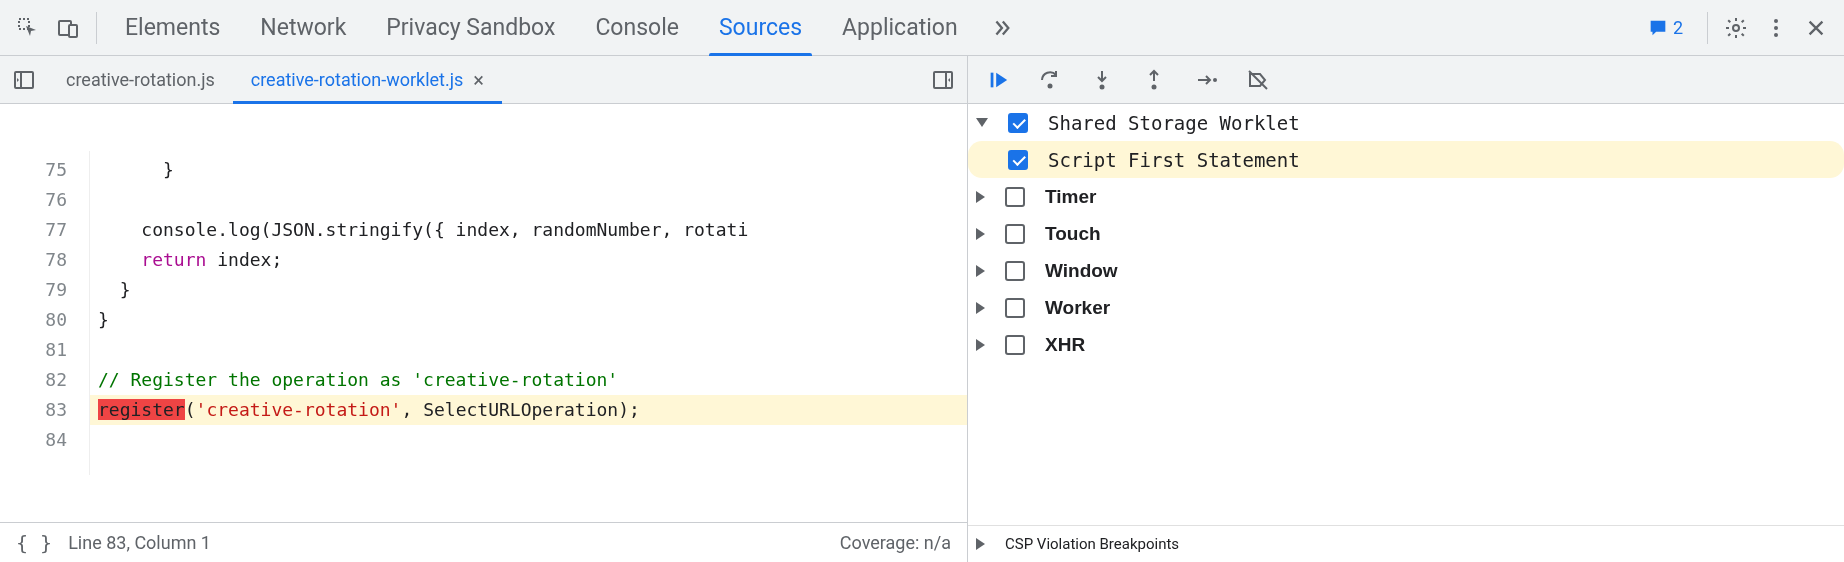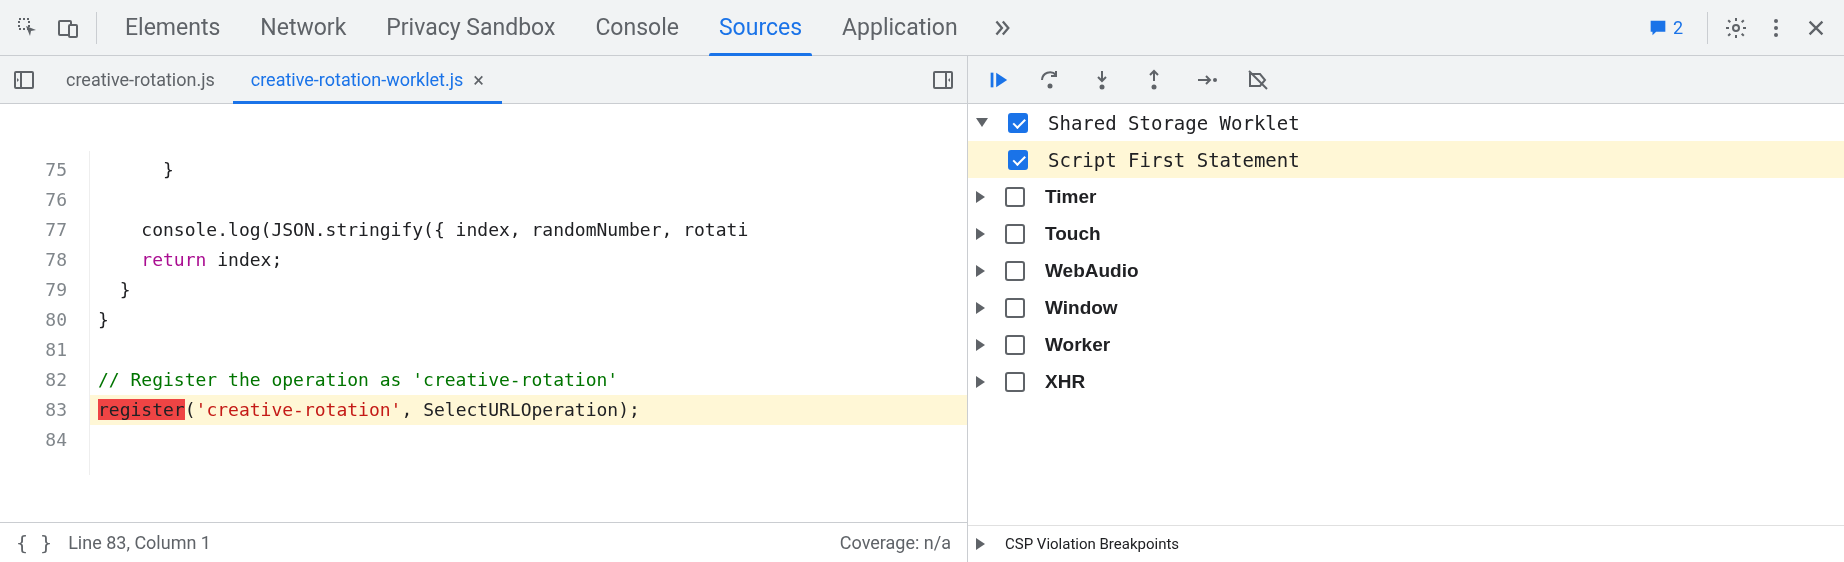--- a/index.html
+++ b/index.html
@@ -197,21 +197,21 @@
 }
 .bp-item {
   display: flex;
   align-items: center;
   height: 37px;
   padding-left: 8px;
   gap: 20px;
   cursor: pointer;
 }
 .bp-item.indent { padding-left: 40px; }
-.bp-item.hl { background: #fff7d6; font-family: Menlo, Monaco, Consolas, monospace; }
+.bp-item.hl { background: #fff7d6; font-family: Menlo, Monaco, Consolas, monospace; border-radius: 14px; }
 .bp-item .label { font-family: inherit; font-weight: bold; }
 .bp-item:not(.hl) .label { font-family: -apple-system, BlinkMacSystemFont, sans-serif; }
 .bp-item .mono { font-family: Menlo, Monaco, Consolas, monospace; }
 .tri {
   width: 0; height: 0;
   border-style: solid;
   display: inline-block;
 }
 .tri.right {
   border-width: 6px 0 6px 9px;
@@ -411,25 +411,20 @@
           <span class="label">Timer</span>
         </div>
         <div class="bp-item">
           <span class="tri right"></span>
           <span class="chk"></span>
           <span class="label">Touch</span>
         </div>
         <div class="bp-item">
           <span class="tri right"></span>
           <span class="chk"></span>
-          <span class="label">WebAudio</span>
-        </div>
-        <div class="bp-item">
-          <span class="tri right"></span>
-          <span class="chk"></span>
           <span class="label">Window</span>
         </div>
         <div class="bp-item">
           <span class="tri right"></span>
           <span class="chk"></span>
           <span class="label">Worker</span>
         </div>
         <div class="bp-item">
           <span class="tri right"></span>
           <span class="chk"></span>

